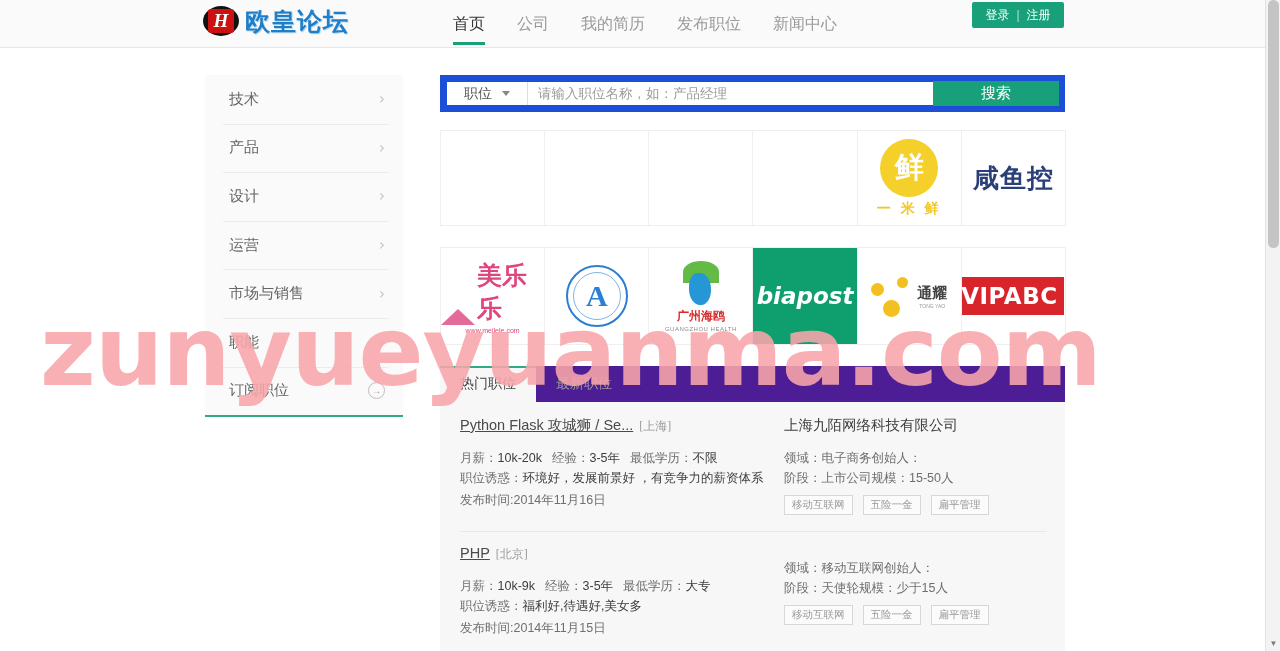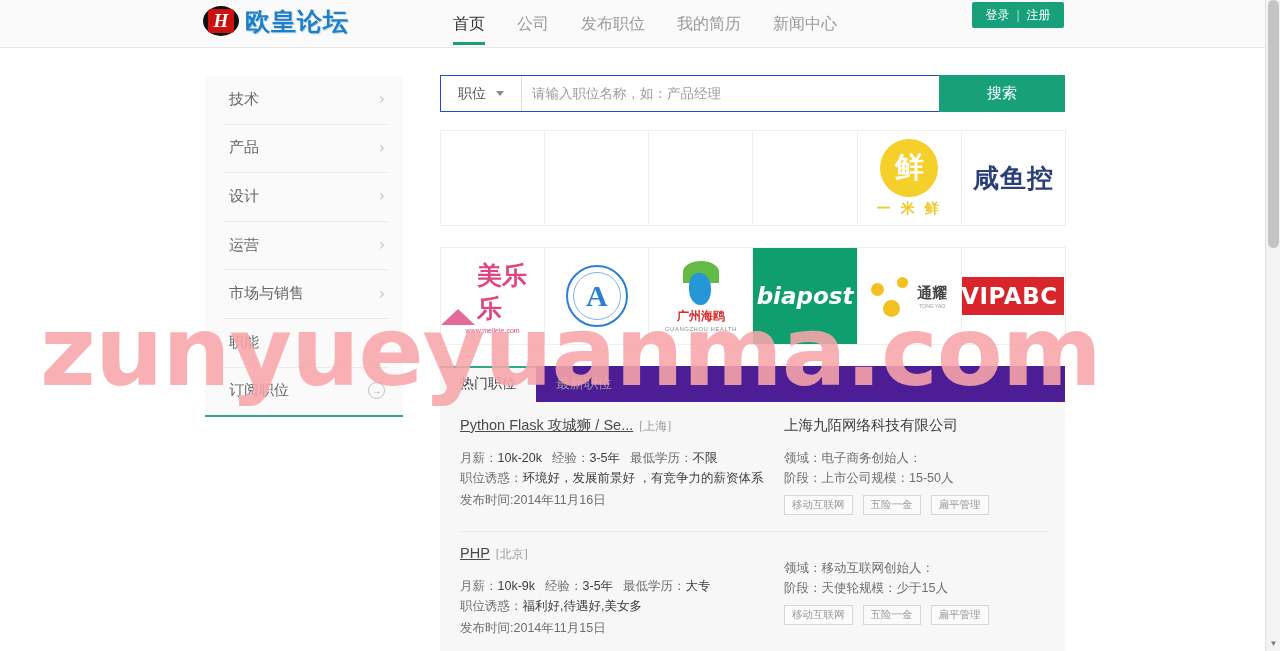--- a/index.html
+++ b/index.html
@@ -116,21 +116,21 @@
 
   
   .main {
     position: absolute; left: 440px; top: 75px;
     width: 625px;
   }
 
   
   .search-row {
     display: flex; height: 37px;
-    border: 1px solid #1d4ed8;
+    border: 7px solid #1d4ed8;
     background: #fff;
   }
   .search-select {
     width: 81px; display: flex; align-items: center; justify-content: center;
     gap: 10px; font-size: 14px; color: #555;
     border-right: 1px solid #ddd;
     cursor: pointer;
   }
   .caret {
     width: 0; height: 0;
@@ -358,22 +358,22 @@
       <div class="ring"></div>
       <div class="inner"></div>
       <div class="letter">H</div>
     </div>
     <div class="logo-text">欧皇论坛</div>
   </div>
 
   <div class="nav">
     <div class="nav-item active">首页</div>
     <div class="nav-item">公司</div>
+    <div class="nav-item">我的简历</div>
     <div class="nav-item">发布职位</div>
-    <div class="nav-item">我的简历</div>
     <div class="nav-item">新闻中心</div>
   </div>
 
   <div class="auth-btn">
     <span>登录</span>
     <span class="sep">|</span>
     <span>注册</span>
   </div>
 </div>
 

